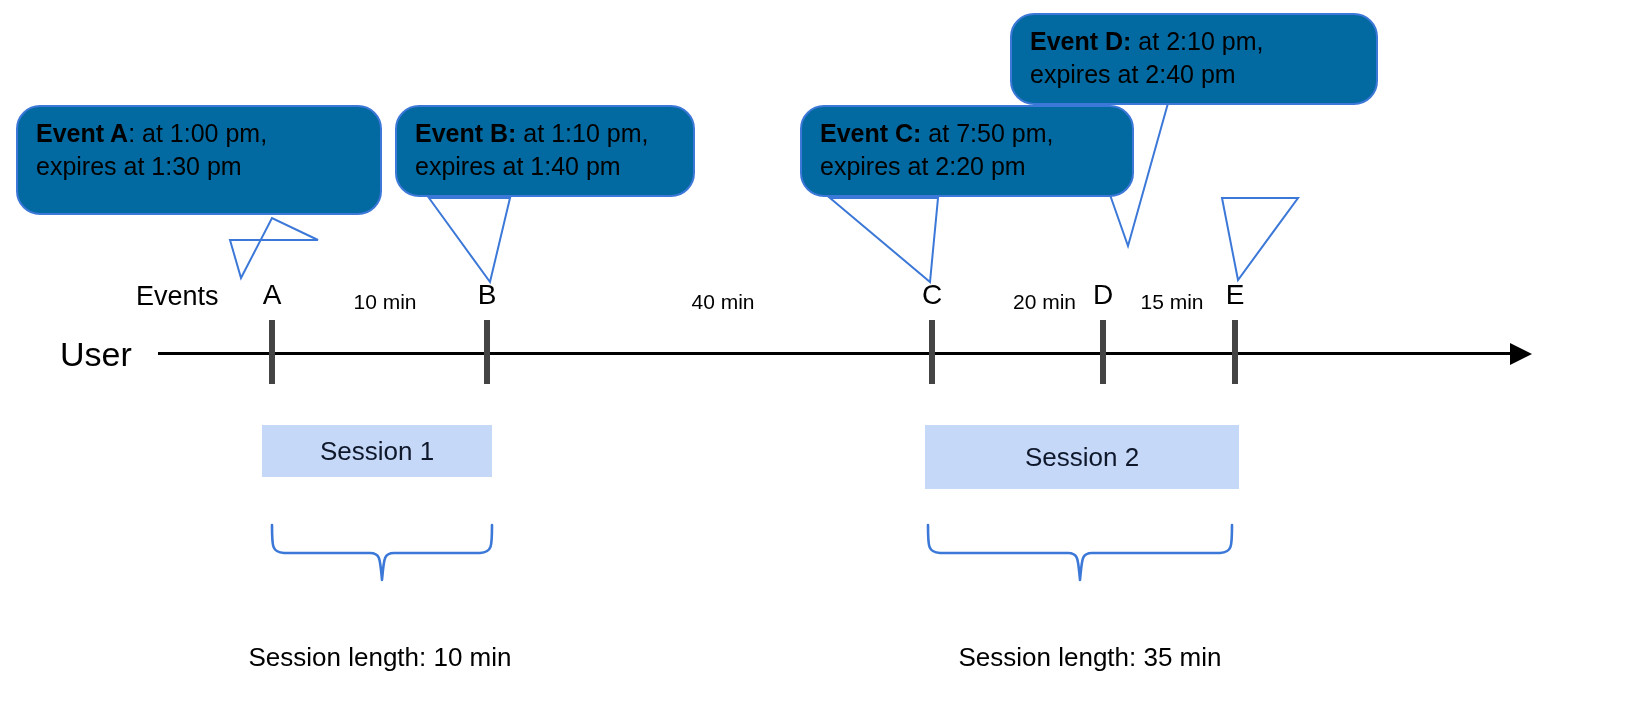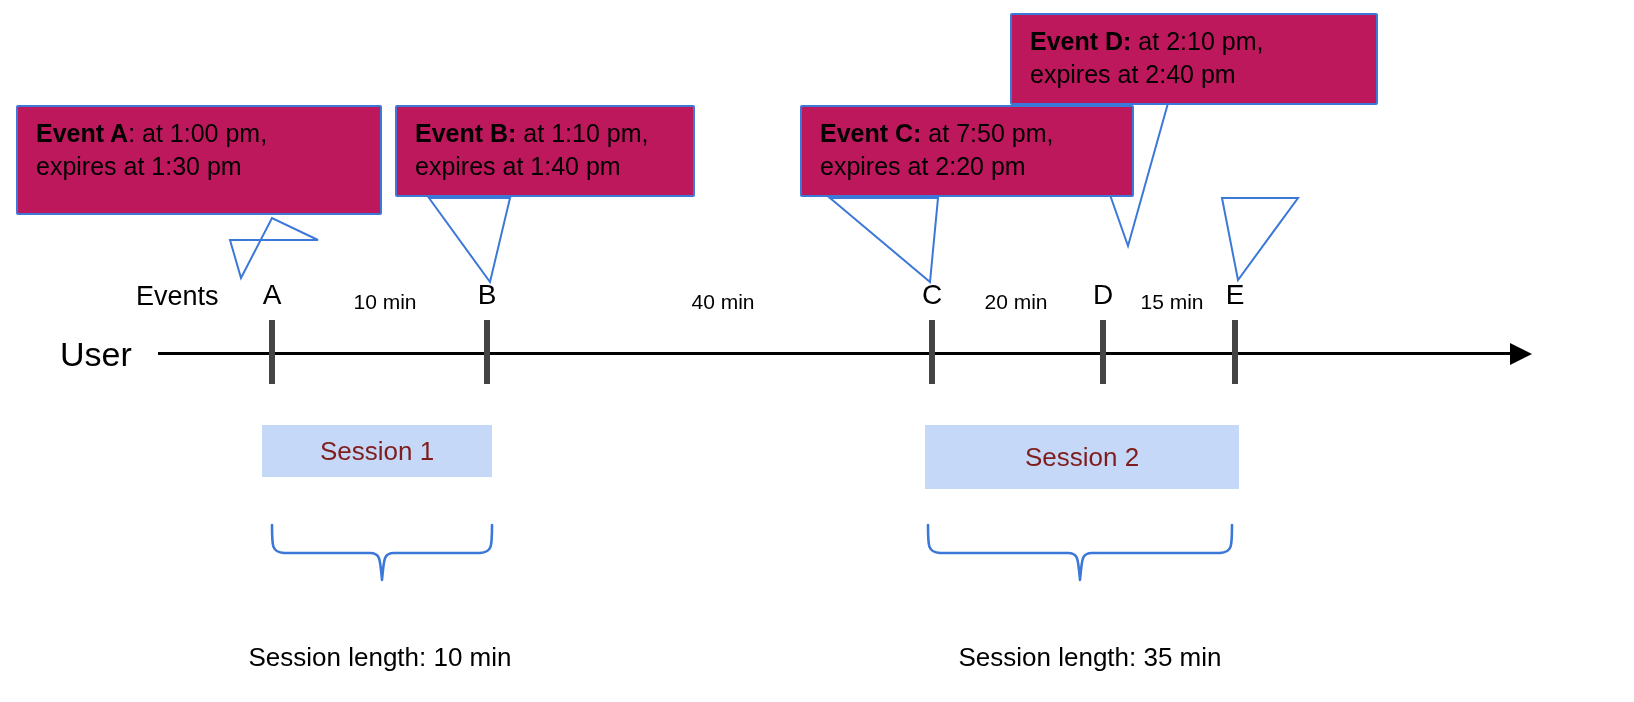--- a/index.html
+++ b/index.html
@@ -1,22 +1,22 @@
 <!DOCTYPE html>
 <html><head>
 <meta charset="utf-8">
 <style>
   html,body{margin:0;padding:0;background:#ffffff;}
   body{width:1634px;height:702px;position:relative;overflow:hidden;
        font-family:"Liberation Sans","DejaVu Sans",sans-serif;color:#000;}
   #stage{position:absolute;left:0;top:0;width:1634px;height:702px;}
 
   
-  .callout{position:absolute;box-sizing:border-box;background:#be185d;
-           border:2px solid #3c78d8;border-radius:2px;
+  .callout{position:absolute;box-sizing:border-box;background:#0369a1;
+           border:2px solid #3c78d8;border-radius:24px;
            font-size:25px;line-height:1.30;color:#000;
            padding:10px 16px 10px 18px;white-space:nowrap;z-index:5;}
   .callout b{font-weight:bold;}
   .tail{position:absolute;z-index:4;overflow:visible;}
   .tail path{fill:#ffffff;stroke:#3c78d8;stroke-width:2;
              stroke-linejoin:miter;stroke-linecap:butt;}
 
   
   .axis-line{position:absolute;background:#000;height:3px;}
   .axis-arrow{position:absolute;width:0;height:0;
@@ -24,21 +24,21 @@
               border-left:22px solid #000;}
   .tick{position:absolute;width:6px;background:#444444;}
   .user-label{position:absolute;font-size:34px;color:#000;}
   .events-label{position:absolute;font-size:27px;color:#000;}
   .tick-label{position:absolute;font-size:28px;color:#000;text-align:center;}
   .gap-label{position:absolute;font-size:21px;color:#000;text-align:center;}
 
   
   .session-bar{position:absolute;background:#c5d8f7;
                display:flex;align-items:center;justify-content:center;
-               font-size:26px;color:#7f1d1d;}
+               font-size:26px;color:#0f172a;}
   .brace{position:absolute;overflow:visible;}
   .brace path{fill:none;stroke:#3c78d8;stroke-width:2.6;
               stroke-linecap:round;stroke-linejoin:round;}
   .session-caption{position:absolute;font-size:26px;color:#000;text-align:center;margin-top:24px;}
 </style>
 </head>
 <body>
 
 <div id="stage">
 
@@ -97,21 +97,21 @@
   <div class="tick" style="left:1232px;top:320px;height:64px;"></div>
 
   <div class="tick-label" style="left:252px;top:279px;width:40px;">A</div>
   <div class="tick-label" style="left:467px;top:279px;width:40px;">B</div>
   <div class="tick-label" style="left:912px;top:279px;width:40px;">C</div>
   <div class="tick-label" style="left:1083px;top:279px;width:40px;">D</div>
   <div class="tick-label" style="left:1215px;top:279px;width:40px;">E</div>
 
   <div class="gap-label" style="left:325px;top:290px;width:120px;">10 min</div>
   <div class="gap-label" style="left:663px;top:290px;width:120px;">40 min</div>
-  <div class="gap-label" style="left:956px;top:290px;width:120px;">20 min</div>
+  <div class="gap-label" style="left:956px;top:290px;width:120px;text-align:right;">20 min</div>
   <div class="gap-label" style="left:1117px;top:290px;width:110px;">15 min</div>
 
   <div class="session-bar" style="left:262px;top:425px;width:230px;height:52px;">
     <span>Session 1</span>
   </div>
 
   <div class="session-bar" style="left:925px;top:425px;width:314px;height:64px;text-align:right;">
     <span>Session 2</span>
   </div>
 

